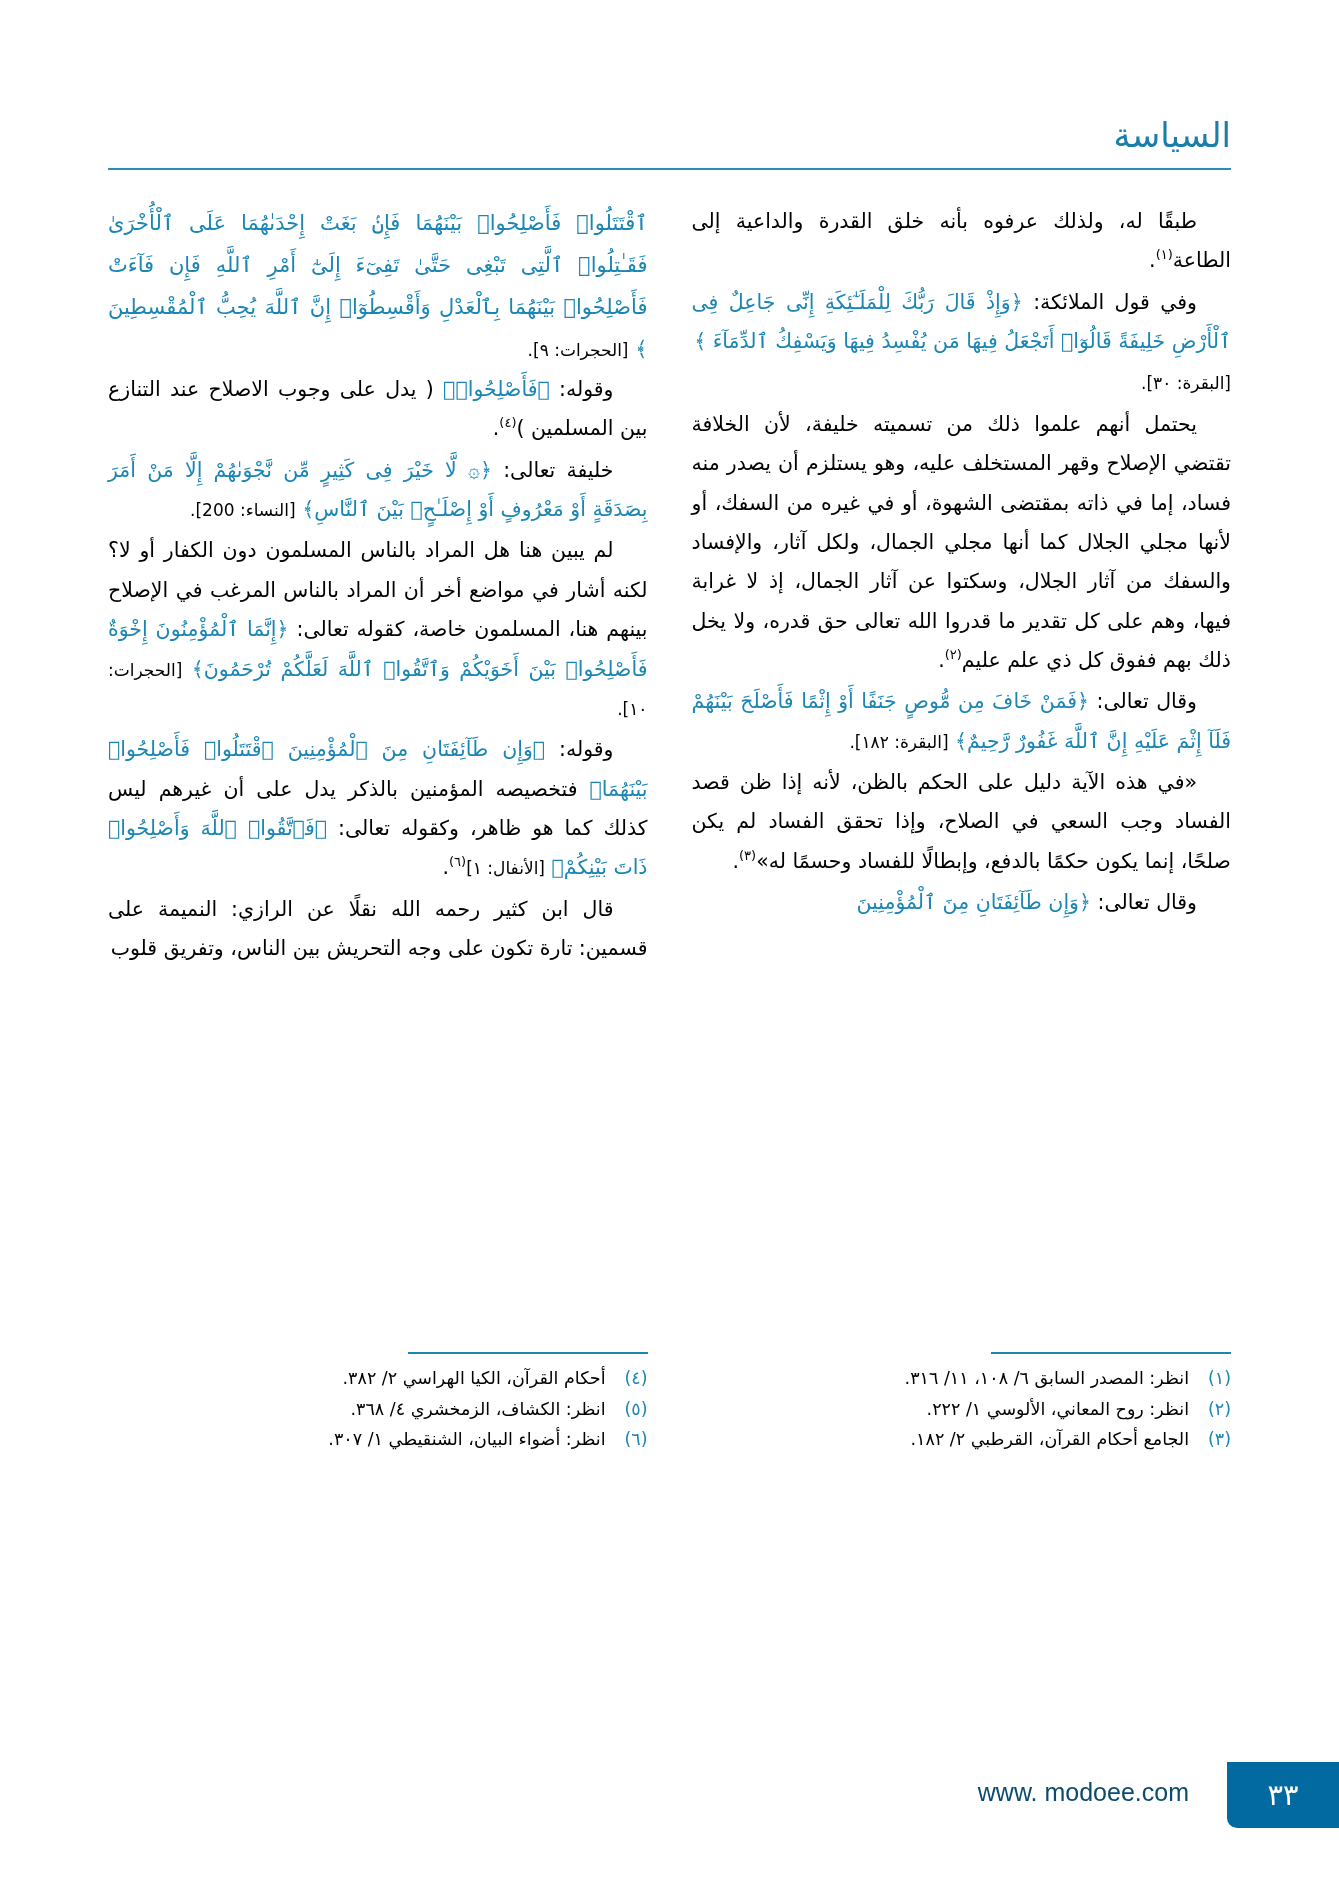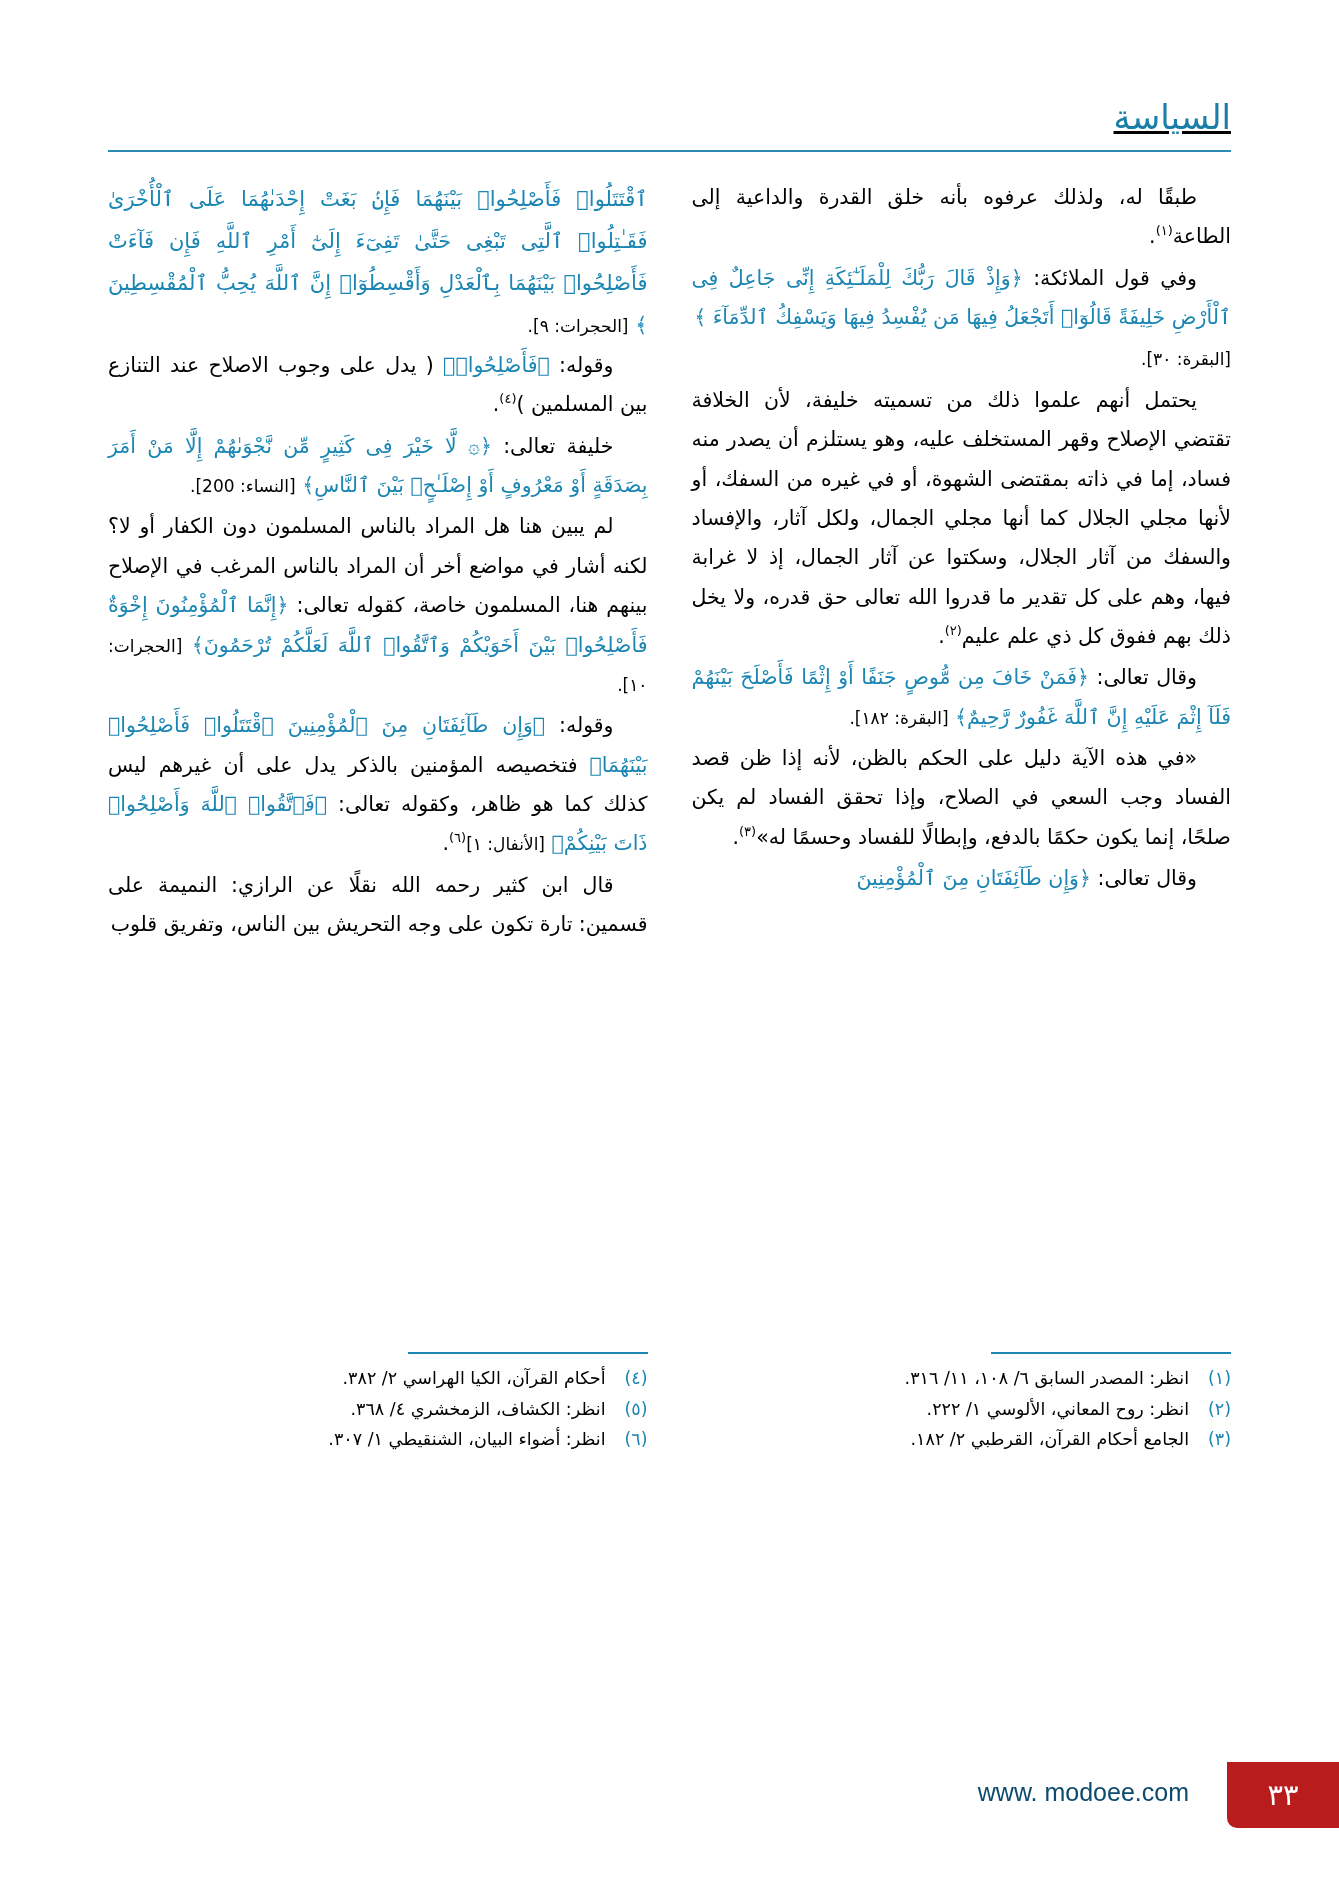--- a/index.html
+++ b/index.html
@@ -17,25 +17,24 @@
   }
 
   .page {
     position: absolute;
     inset: 0;
   }
 
   
   .header {
     position: absolute;
-    top: 100px;
+    top: 118px;
     right: 108px;
     left: 108px;
     height: 46px;
-    text-decoration: underline;
   }
   .header-title {
     font-family: "DejaVu Sans", sans-serif;
     font-size: 34px;
     color: #1a7fa8;
     letter-spacing: 0px;
     line-height: 1;
     text-align: right;
     direction: rtl;
   }
@@ -58,20 +57,21 @@
     display: flex;
     flex-direction: row;
     gap: 44px;
     direction: rtl;
   }
   .col {
     width: 540px;
     direction: rtl;
     text-align: justify;
     text-align-last: right;
+    margin-top: 24px;
   }
 
   p.para {
     margin: 0 0 2px 0;
     font-size: 20.5px;
     line-height: 1.92;
     text-indent: 34px;
     font-family: "DejaVu Sans", sans-serif;
   }
   p.para.noindent { text-indent: 0; }
@@ -138,21 +138,21 @@
     right: 0;
     bottom: 56px;
     height: 72px;
   }
   .page-number-box {
     position: absolute;
     right: 0;
     top: 0;
     width: 112px;
     height: 66px;
-    background: #b91c1c;
+    background: #0369a1;
     border-radius: 0 0 0 10px;
     display: flex;
     align-items: center;
     justify-content: center;
   }
   .page-number {
     color: #ffffff;
     font-size: 29px;
     font-family: "DejaVu Sans", sans-serif;
   }

